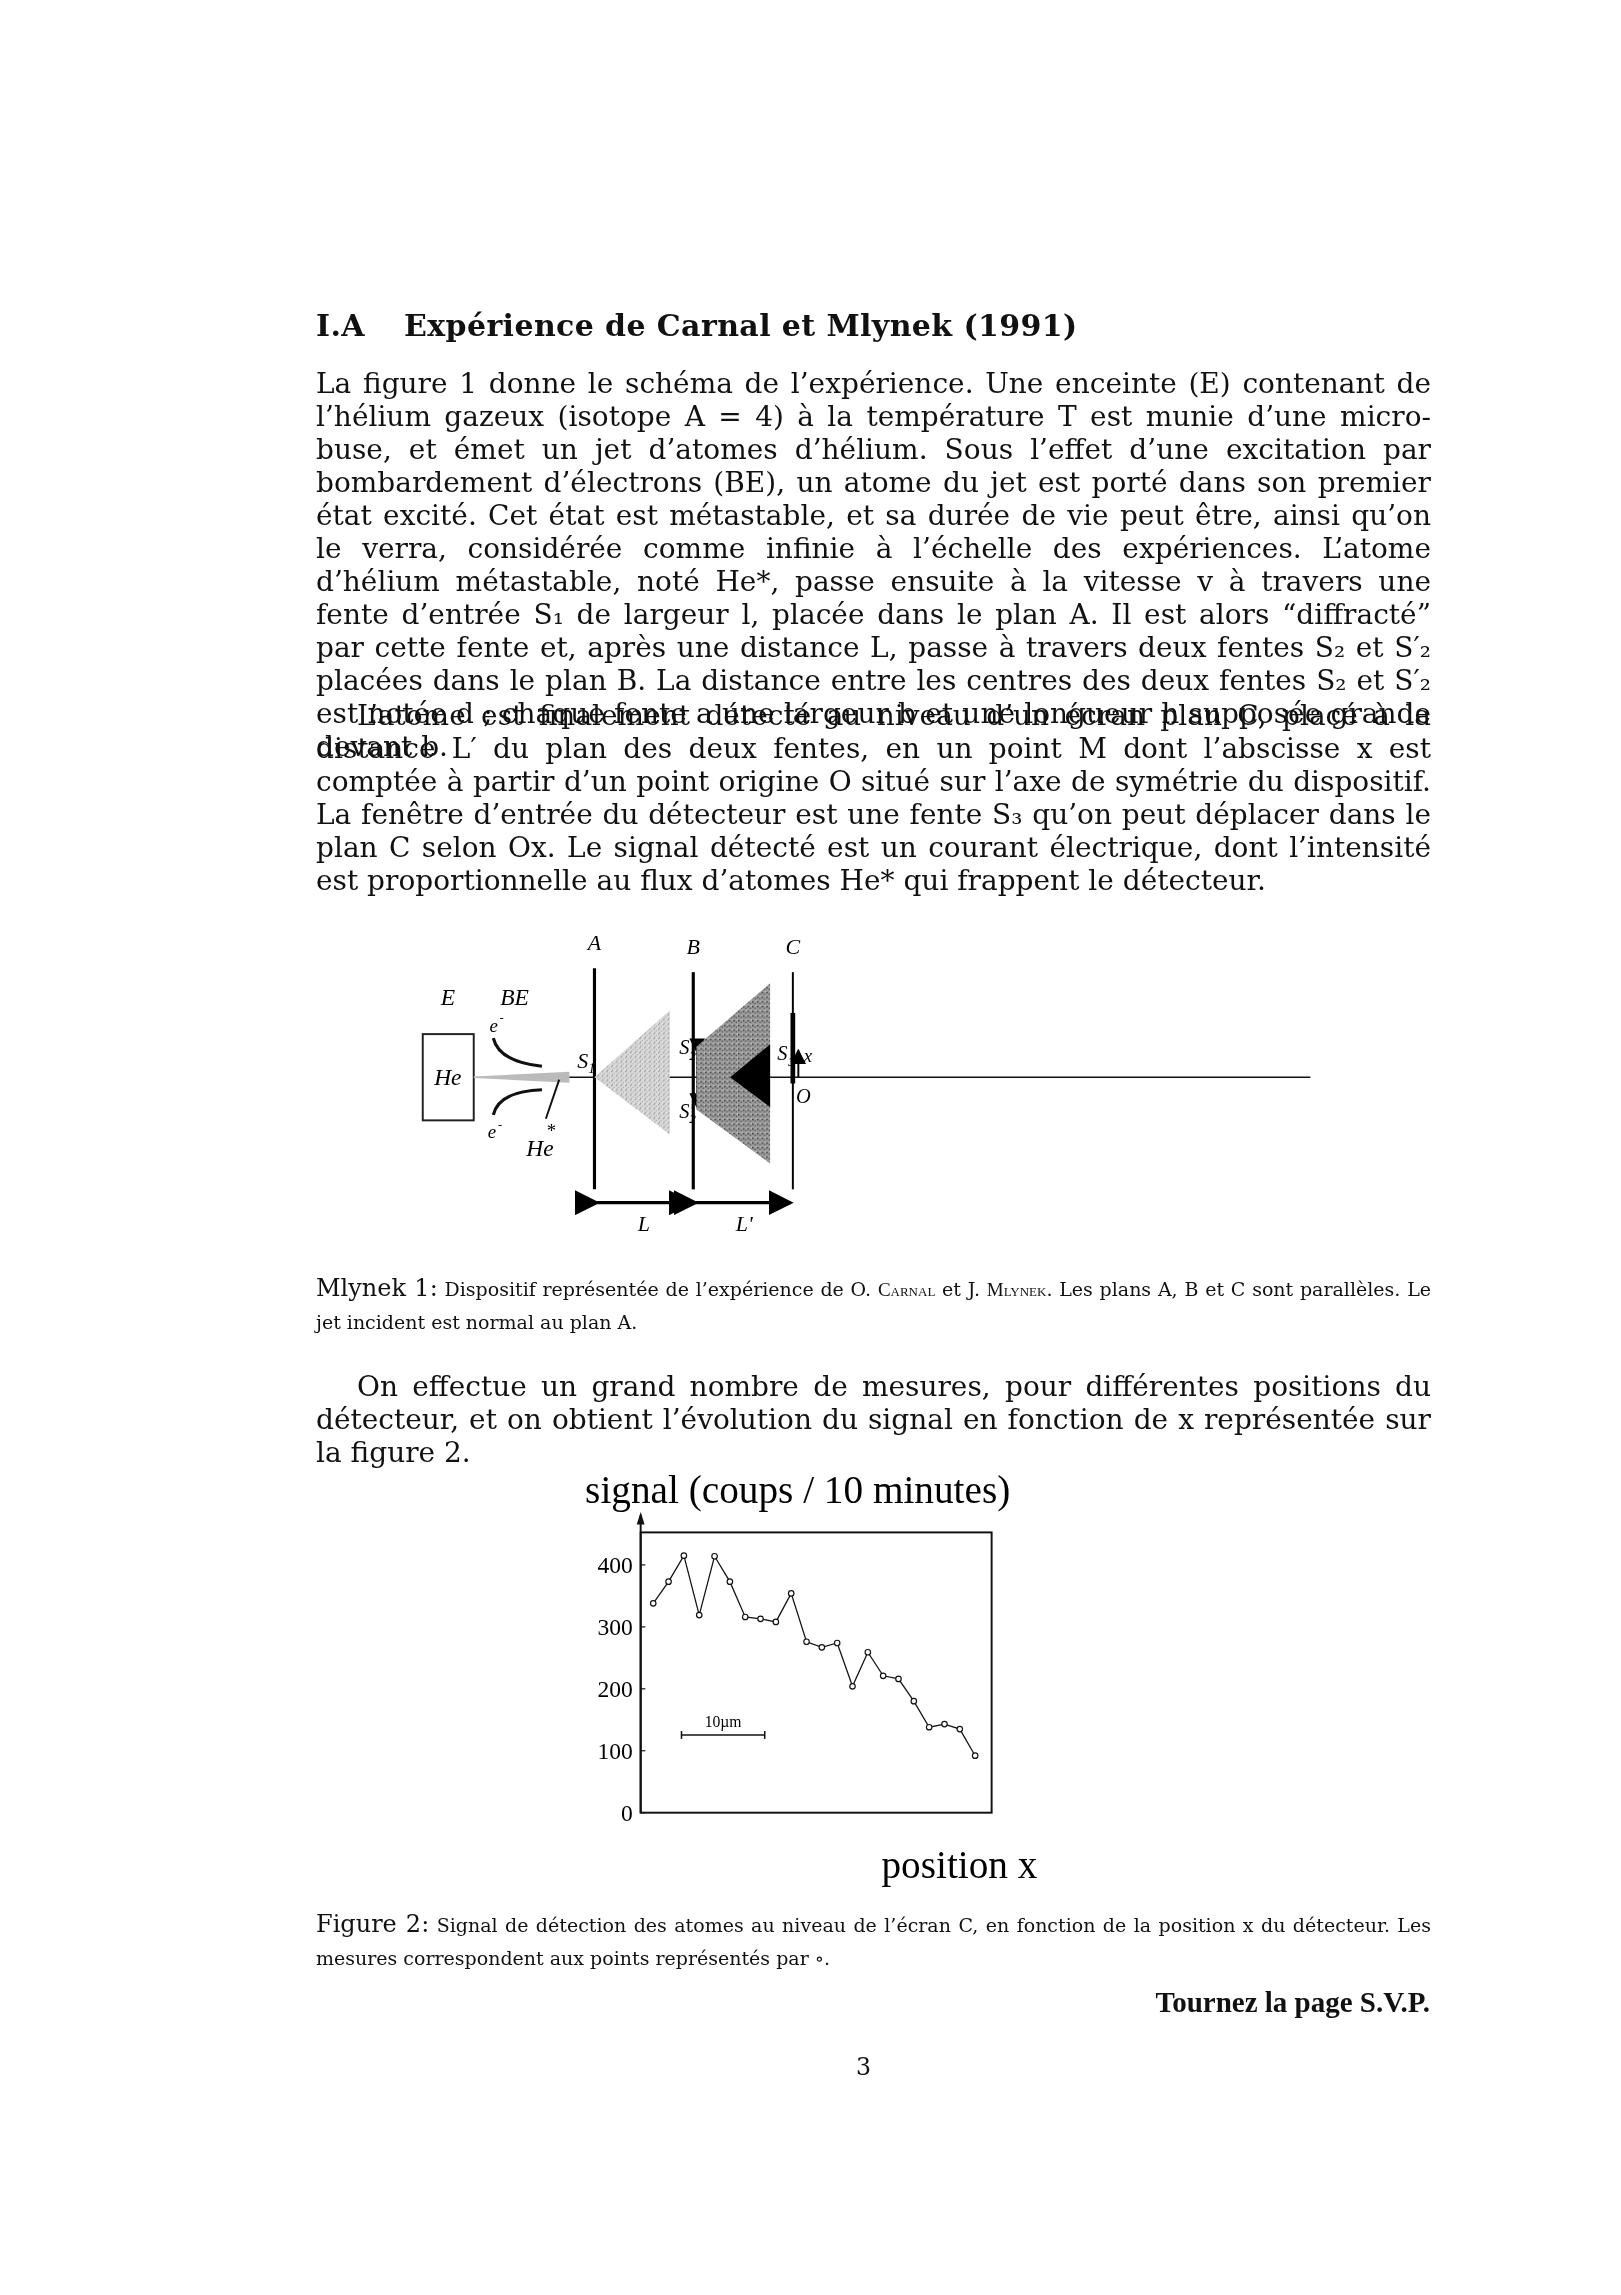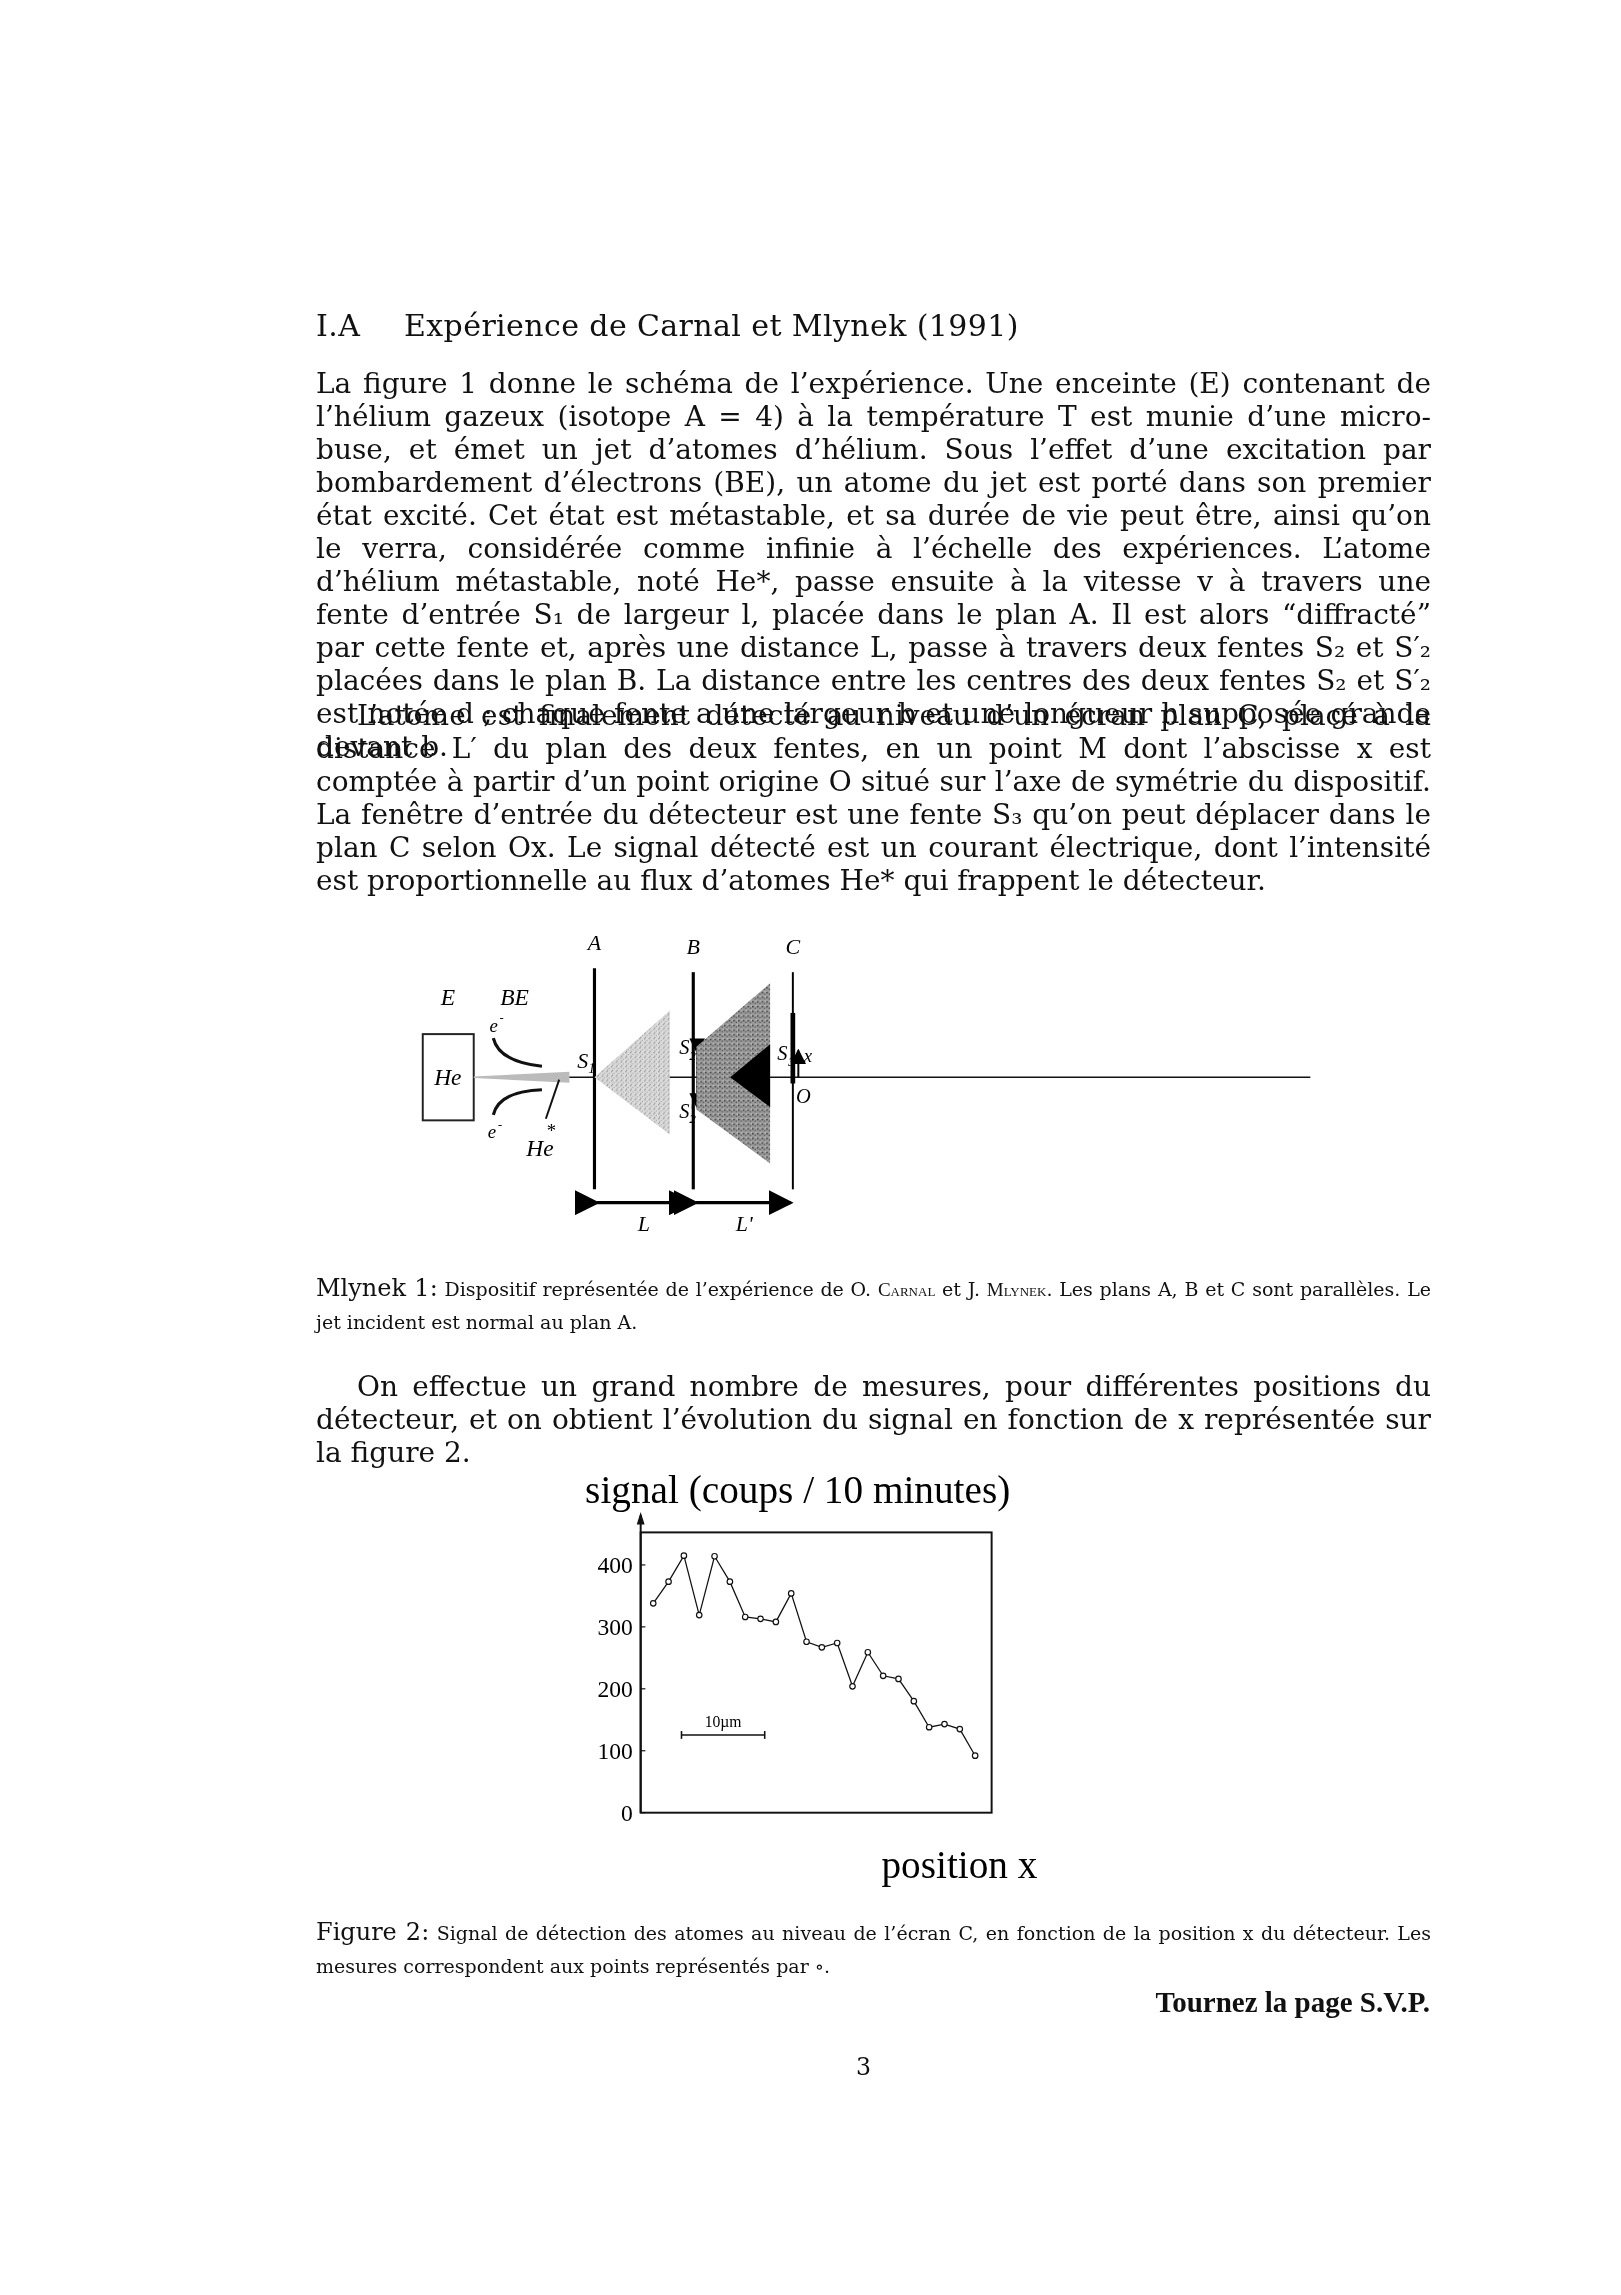--- a/index.html
+++ b/index.html
@@ -1,18 +1,18 @@
 <!DOCTYPE html>
 <html style="font-size:12.6px"><head>
 <meta charset="utf-8">
 <style>
   html, body { margin: 0; padding: 0; background: #ffffff; }
   body { width: 1622px; height: 2295px; position: relative; overflow: hidden; color: #111; font-family: "DejaVu Serif", serif; }
   .abs { position: absolute; }
-  .section-title { left: 316px; top: 308px; font-size: 30px; font-weight: normal; letter-spacing: 0.4px; white-space: nowrap; }
+  .section-title { left: 316px; top: 308px; font-size: 30px; font-weight: bold; letter-spacing: 0.4px; white-space: nowrap; }
   .section-title .num { display: inline-block; width: 88px; }
   .para { left: 316px; width: 1115px; font-size: 28px; line-height: 33px; text-align: justify; }
   .para p { margin: 0; }
   .indent { text-indent: 41px; }
   .caption { left: 316px; width: 1115px; font-size: 19px; line-height: 33px; text-align: justify; }
   .caption .cap-label { font-size: 24px; }
   .sc { font-variant: small-caps; font-family: Liberation Serif, serif; }
   .svp { right: 192px; top: 1986px; font-family: "Liberation Serif", serif; font-weight: bold; font-size: 29px; text-align: right; }
   .page-num { left: 856px; top: 2053px; font-size: 23.6px; }
   svg text { font-family: "Liberation Serif", serif; }
@@ -159,20 +159,20 @@
     </g>
   <g id="chart-scale">
       <line x1="128" y1="350" x2="234" y2="350" stroke="#111" stroke-width="2"></line>
       <line x1="128" y1="345" x2="128" y2="355" stroke="#111" stroke-width="2"></line>
       <line x1="234" y1="345" x2="234" y2="355" stroke="#111" stroke-width="2"></line>
       <text x="181" y="340" font-size="20" text-anchor="middle" font-family="&quot;Liberation Sans&quot;, sans-serif">10µm</text>
     </g>
   <text id="chart-xlabel" x="482" y="532" font-size="50" text-anchor="middle">position x</text>
 </svg>
 
-<div class="abs caption" style="top:1908px;margin-top:8px;">
+<div class="abs caption" style="top:1908px;">
   <span class="cap-label">Figure 2:</span>
   <span>Signal de détection des atomes au niveau de l’écran C, en fonction de la position x du détecteur. Les mesures correspondent aux points représentés par ∘.</span>
 </div>
 
 <div class="abs svp">Tournez la page S.V.P.</div>
 <div class="abs page-num">3</div>
 
 
 </body></html>

